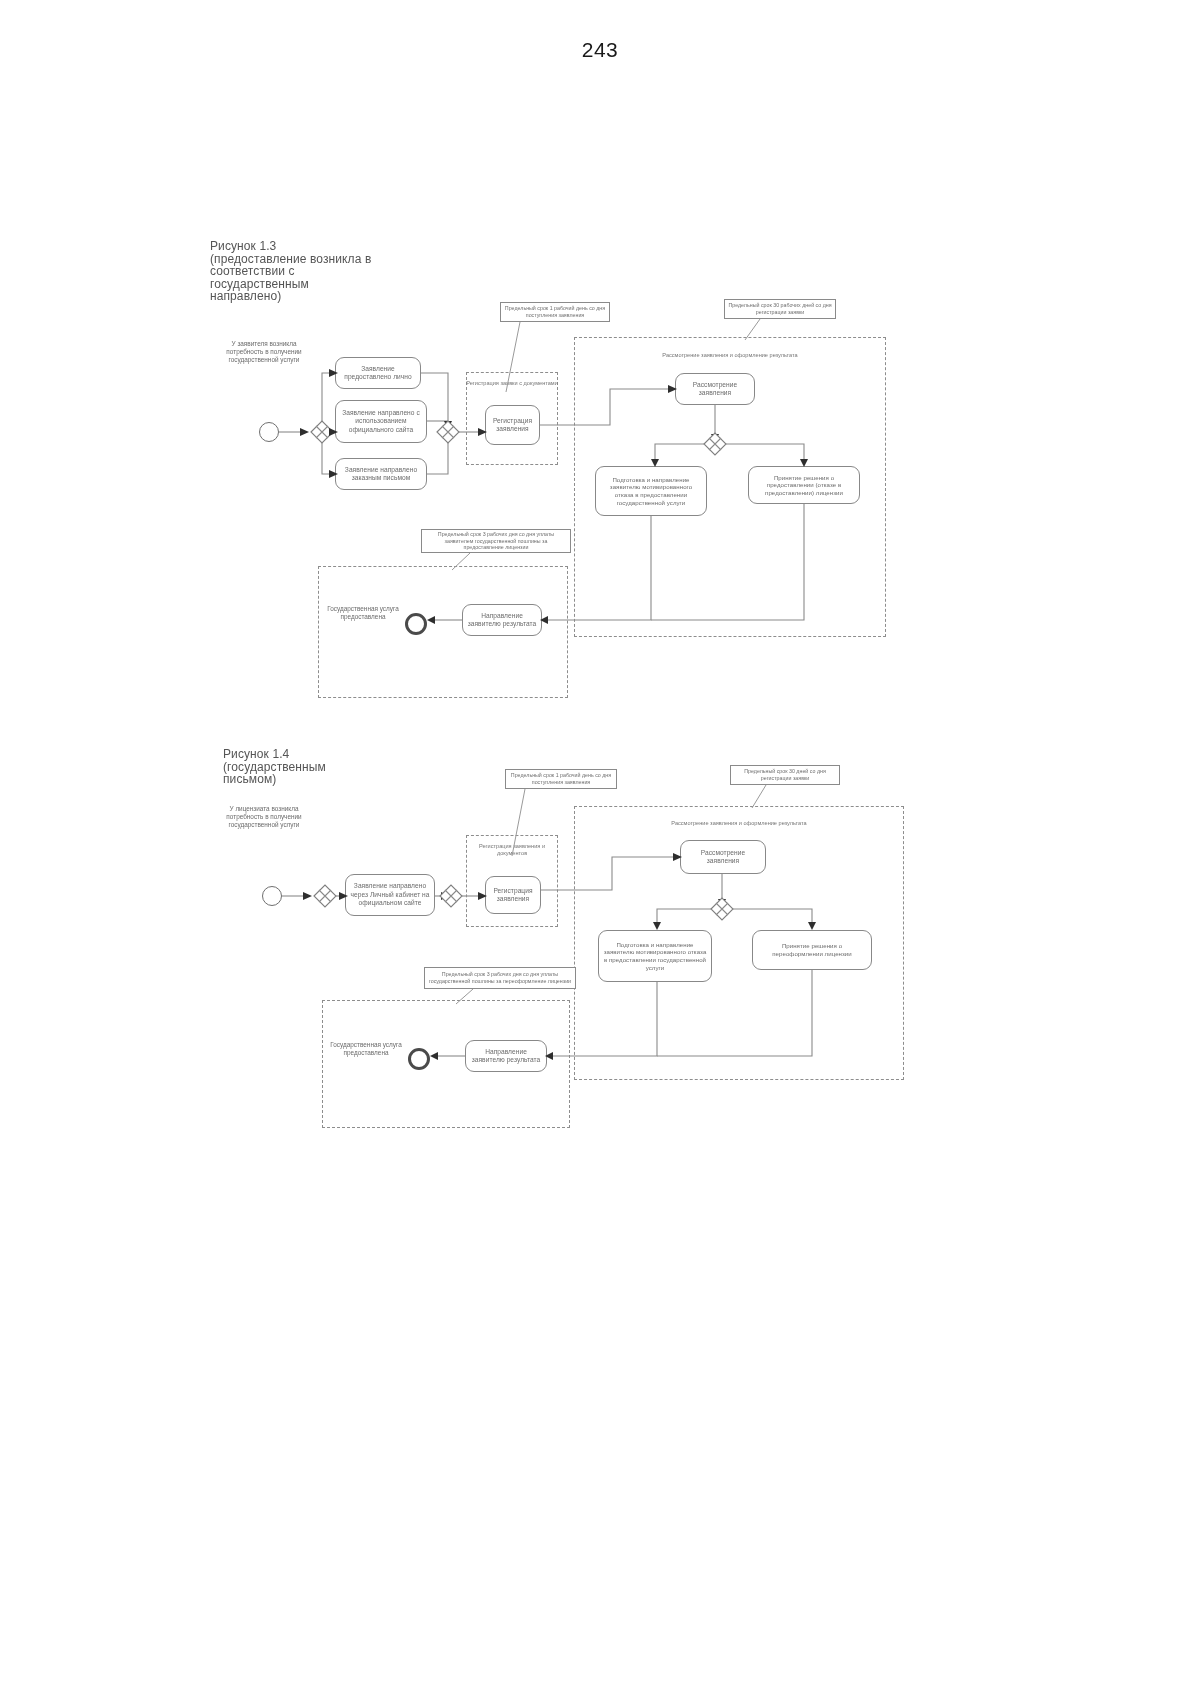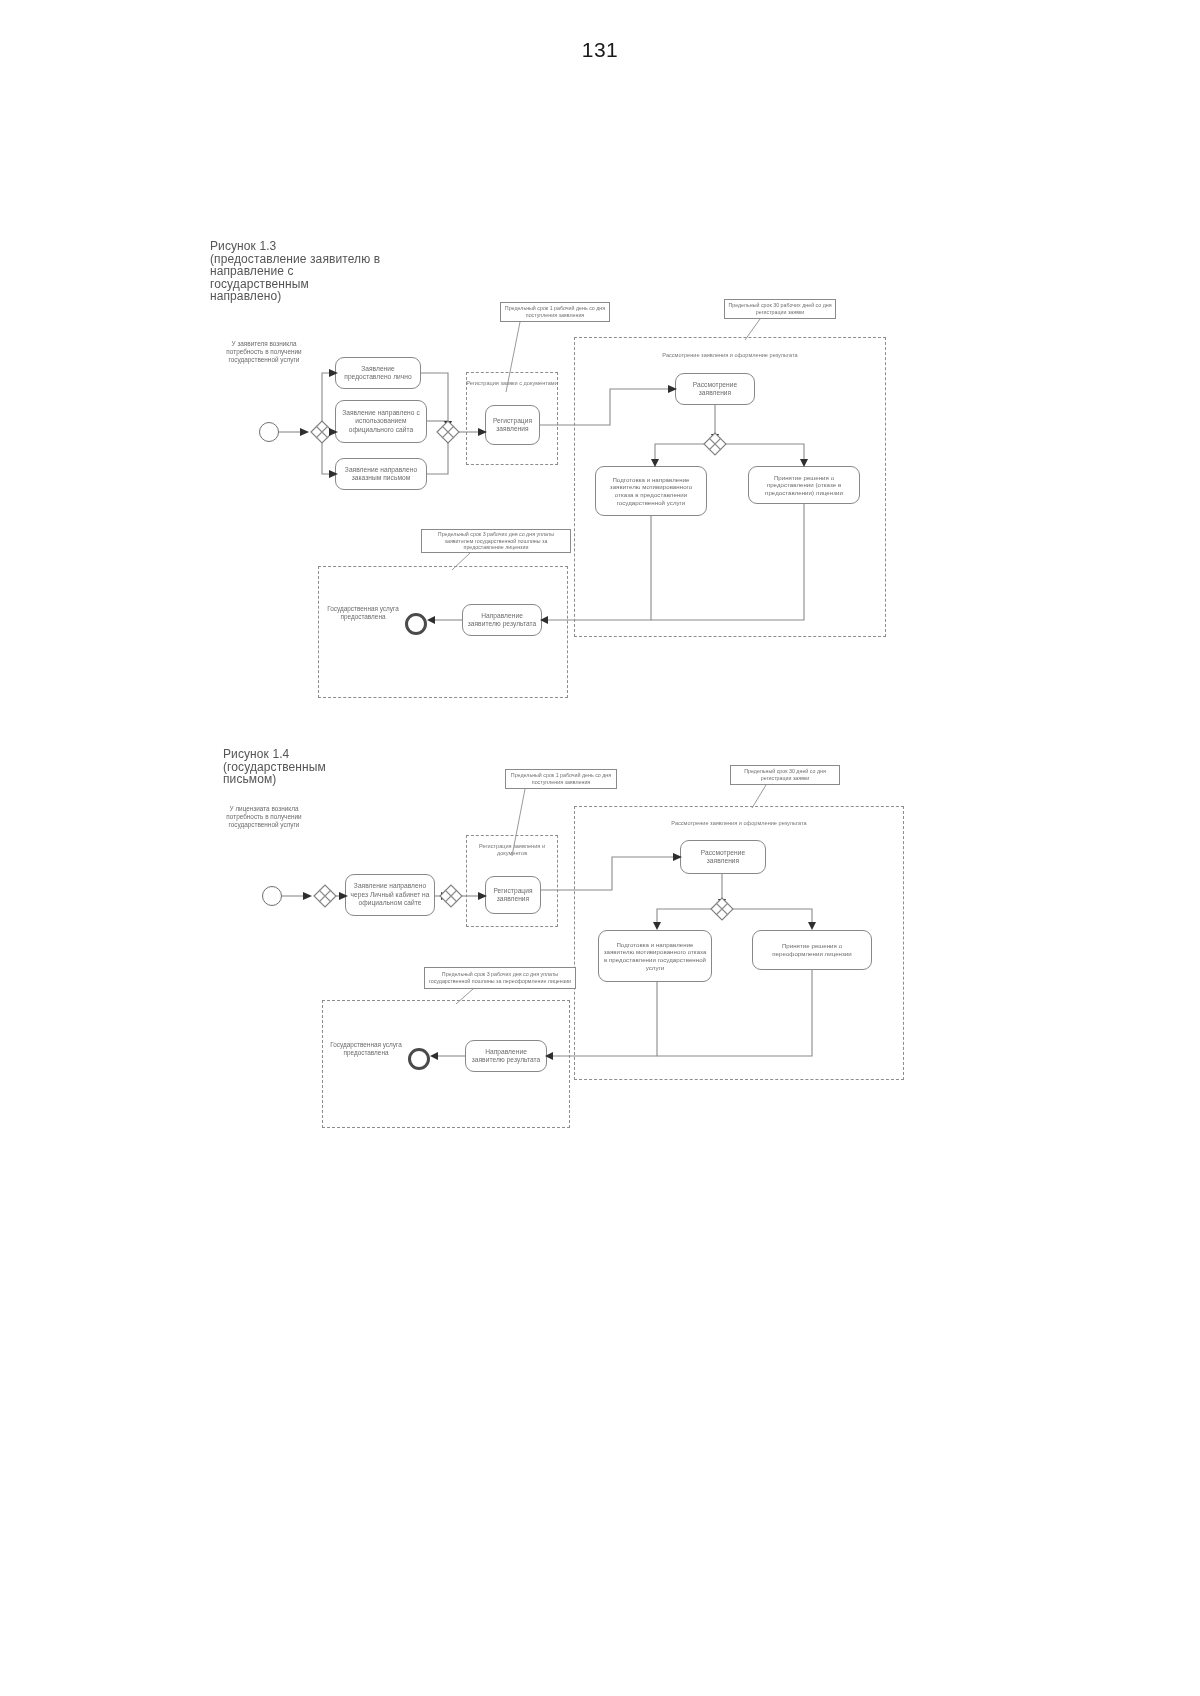--- a/index.html
+++ b/index.html
@@ -103,28 +103,28 @@
   .lines { position: absolute; top:0; left:0; pointer-events:none; }
   .lines line, .lines path, .lines polyline {
     stroke: #8a8a8a; stroke-width: 1.1px; fill: none;
   }
   .lines polygon.arrow { fill: #2e2e2e; stroke: none; }
   .lines .leader { stroke: #9a9a9a; stroke-width: 1px; }
 </style>
 </head>
 <body>
 
-<div class="page-number">131</div>
+<div class="page-number">243</div>
 
 <div class="fig" style="left:0;top:0;width:1200px;height:740px;">
 
   <div class="fig-title" style="left:210px; top:240px; width:230px;">
     <div>Рисунок 1.3</div>
-    <div>(предоставление заявителю в</div>
-    <div>направление с</div>
+    <div>(предоставление возникла в</div>
+    <div>соответствии с</div>
     <div>государственным</div>
     <div>направлено)</div>
   </div>
 
   <div class="ftext" style="left:218px; top:340px; width:92px;">У заявителя возникла потребность в получении государственной услуги</div>
 
   <div class="lane" style="left:466px; top:372px; width:92px; height:93px;"></div>
   <div class="lane-label" style="left:466px; top:380px; width:92px; white-space:normal; text-align:center;">Регистрация заявки с документами</div>
 
   <div class="lane" style="left:574px; top:337px; width:312px; height:300px;"></div>

